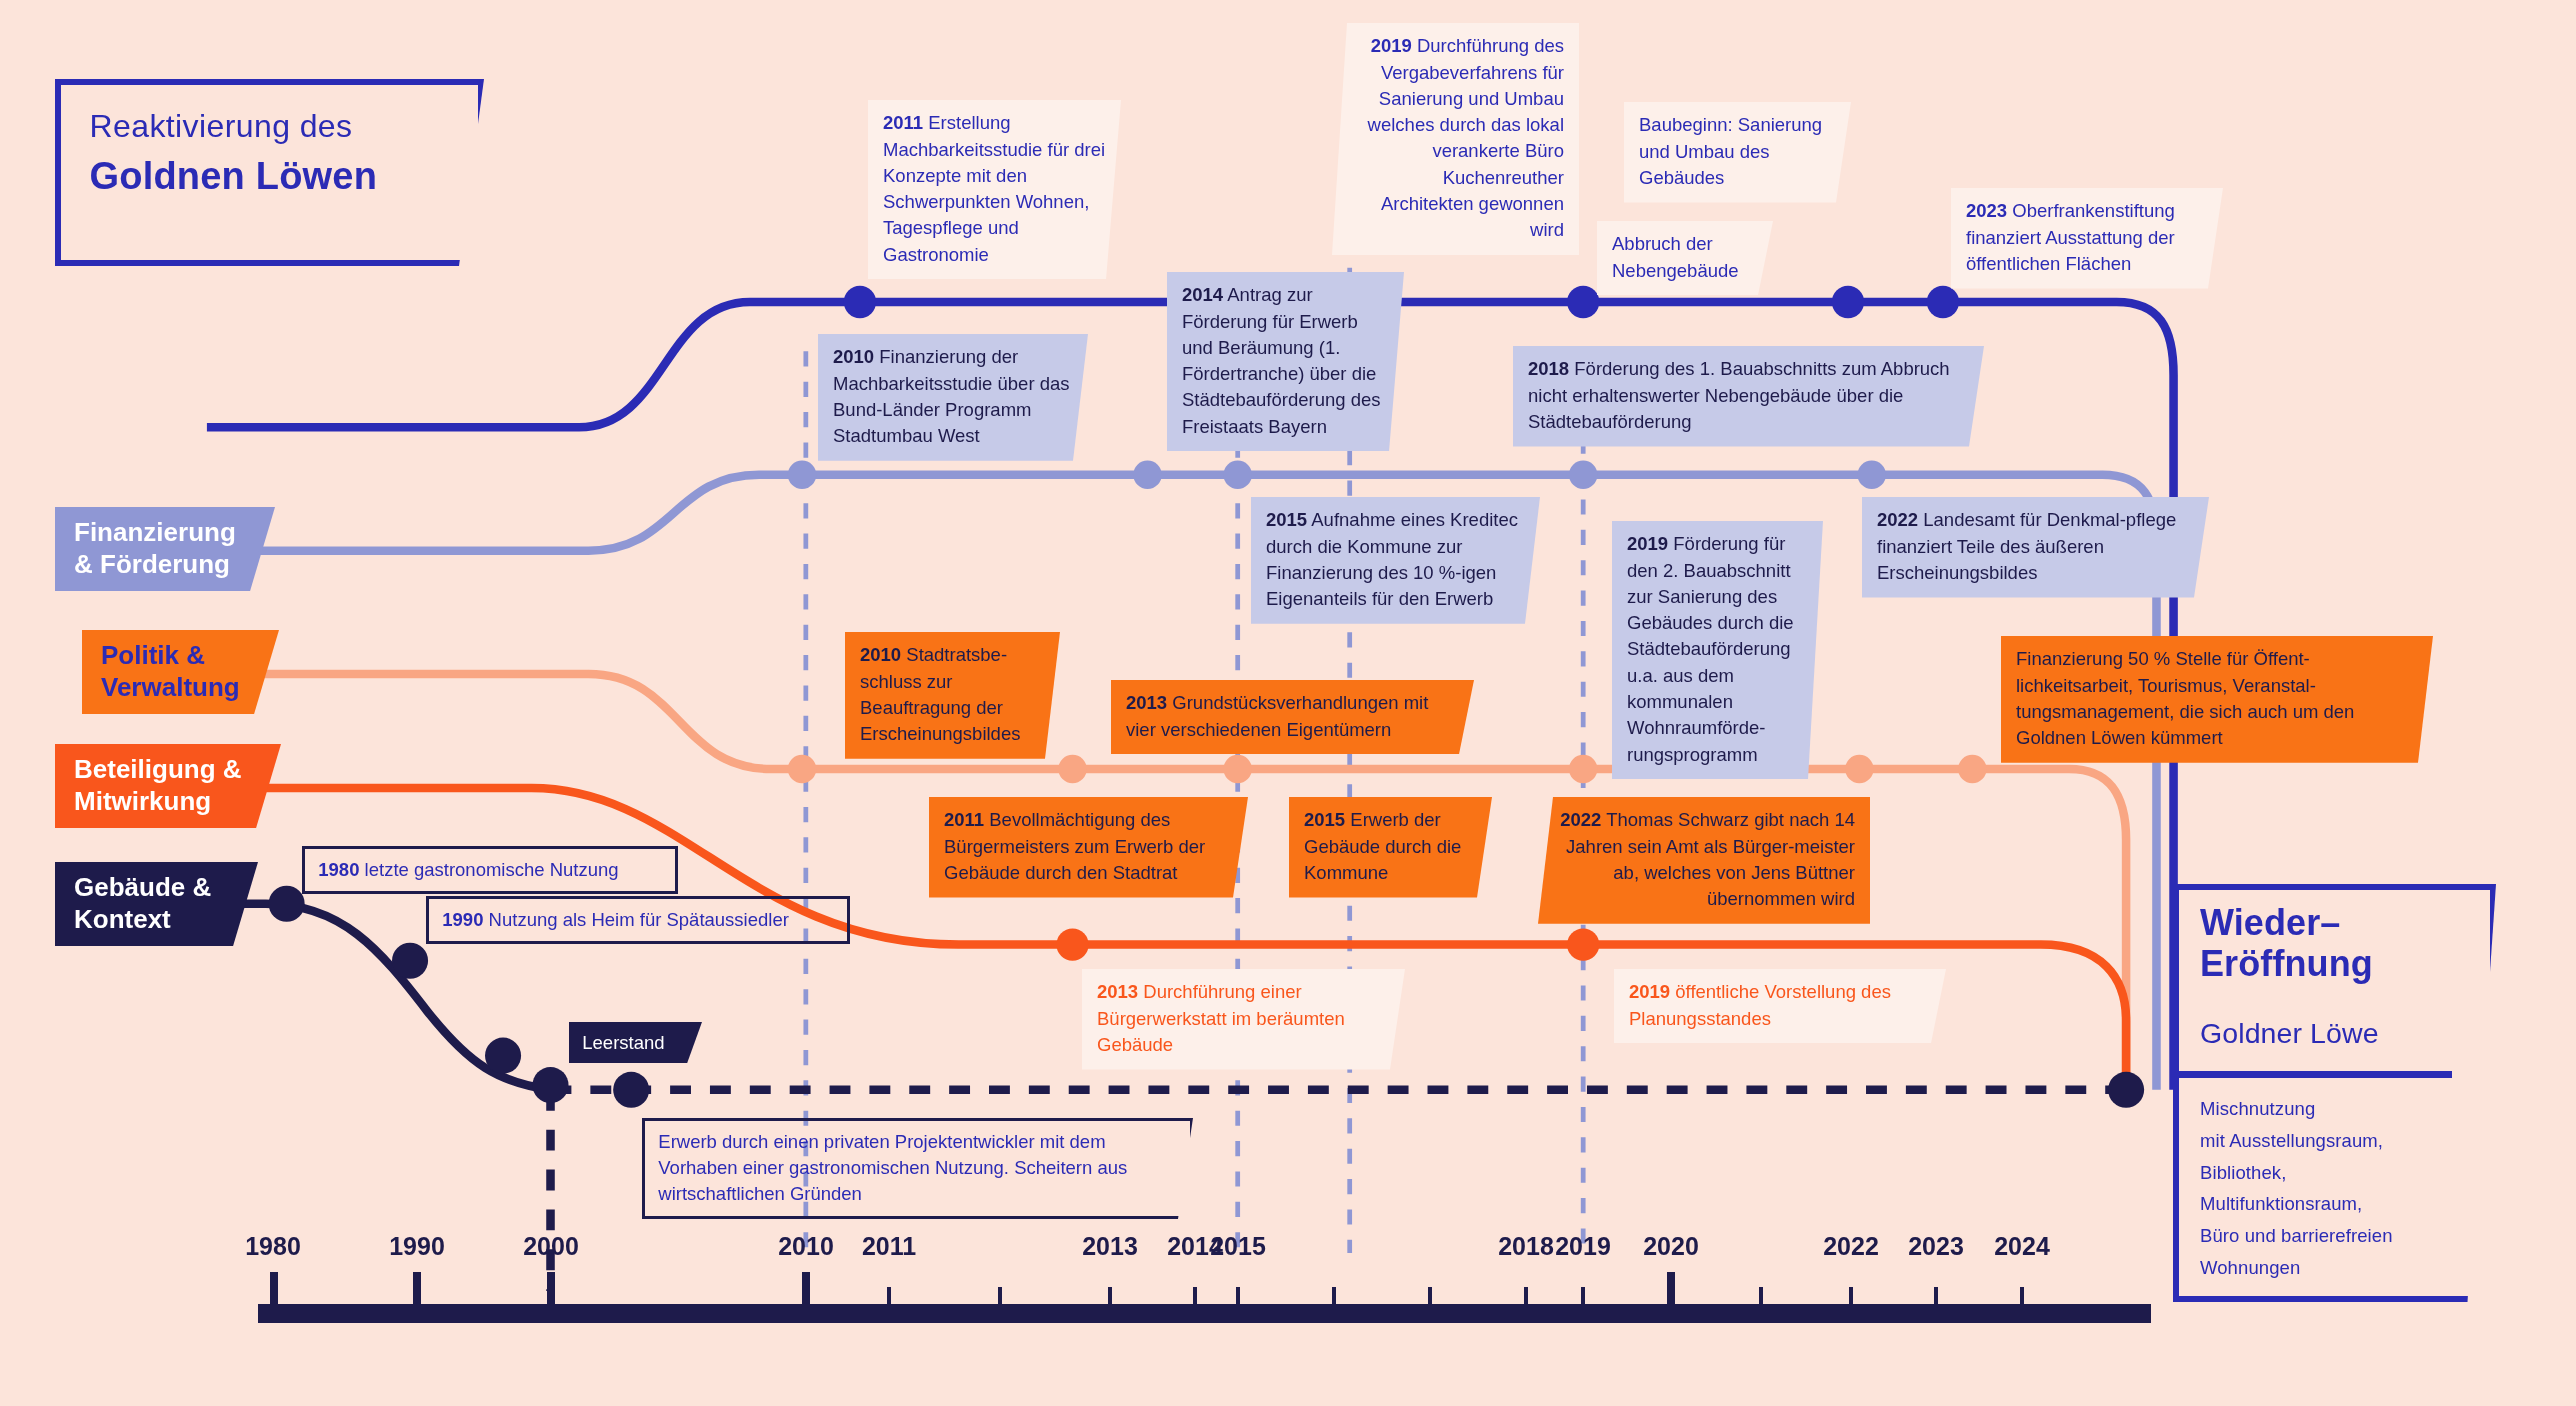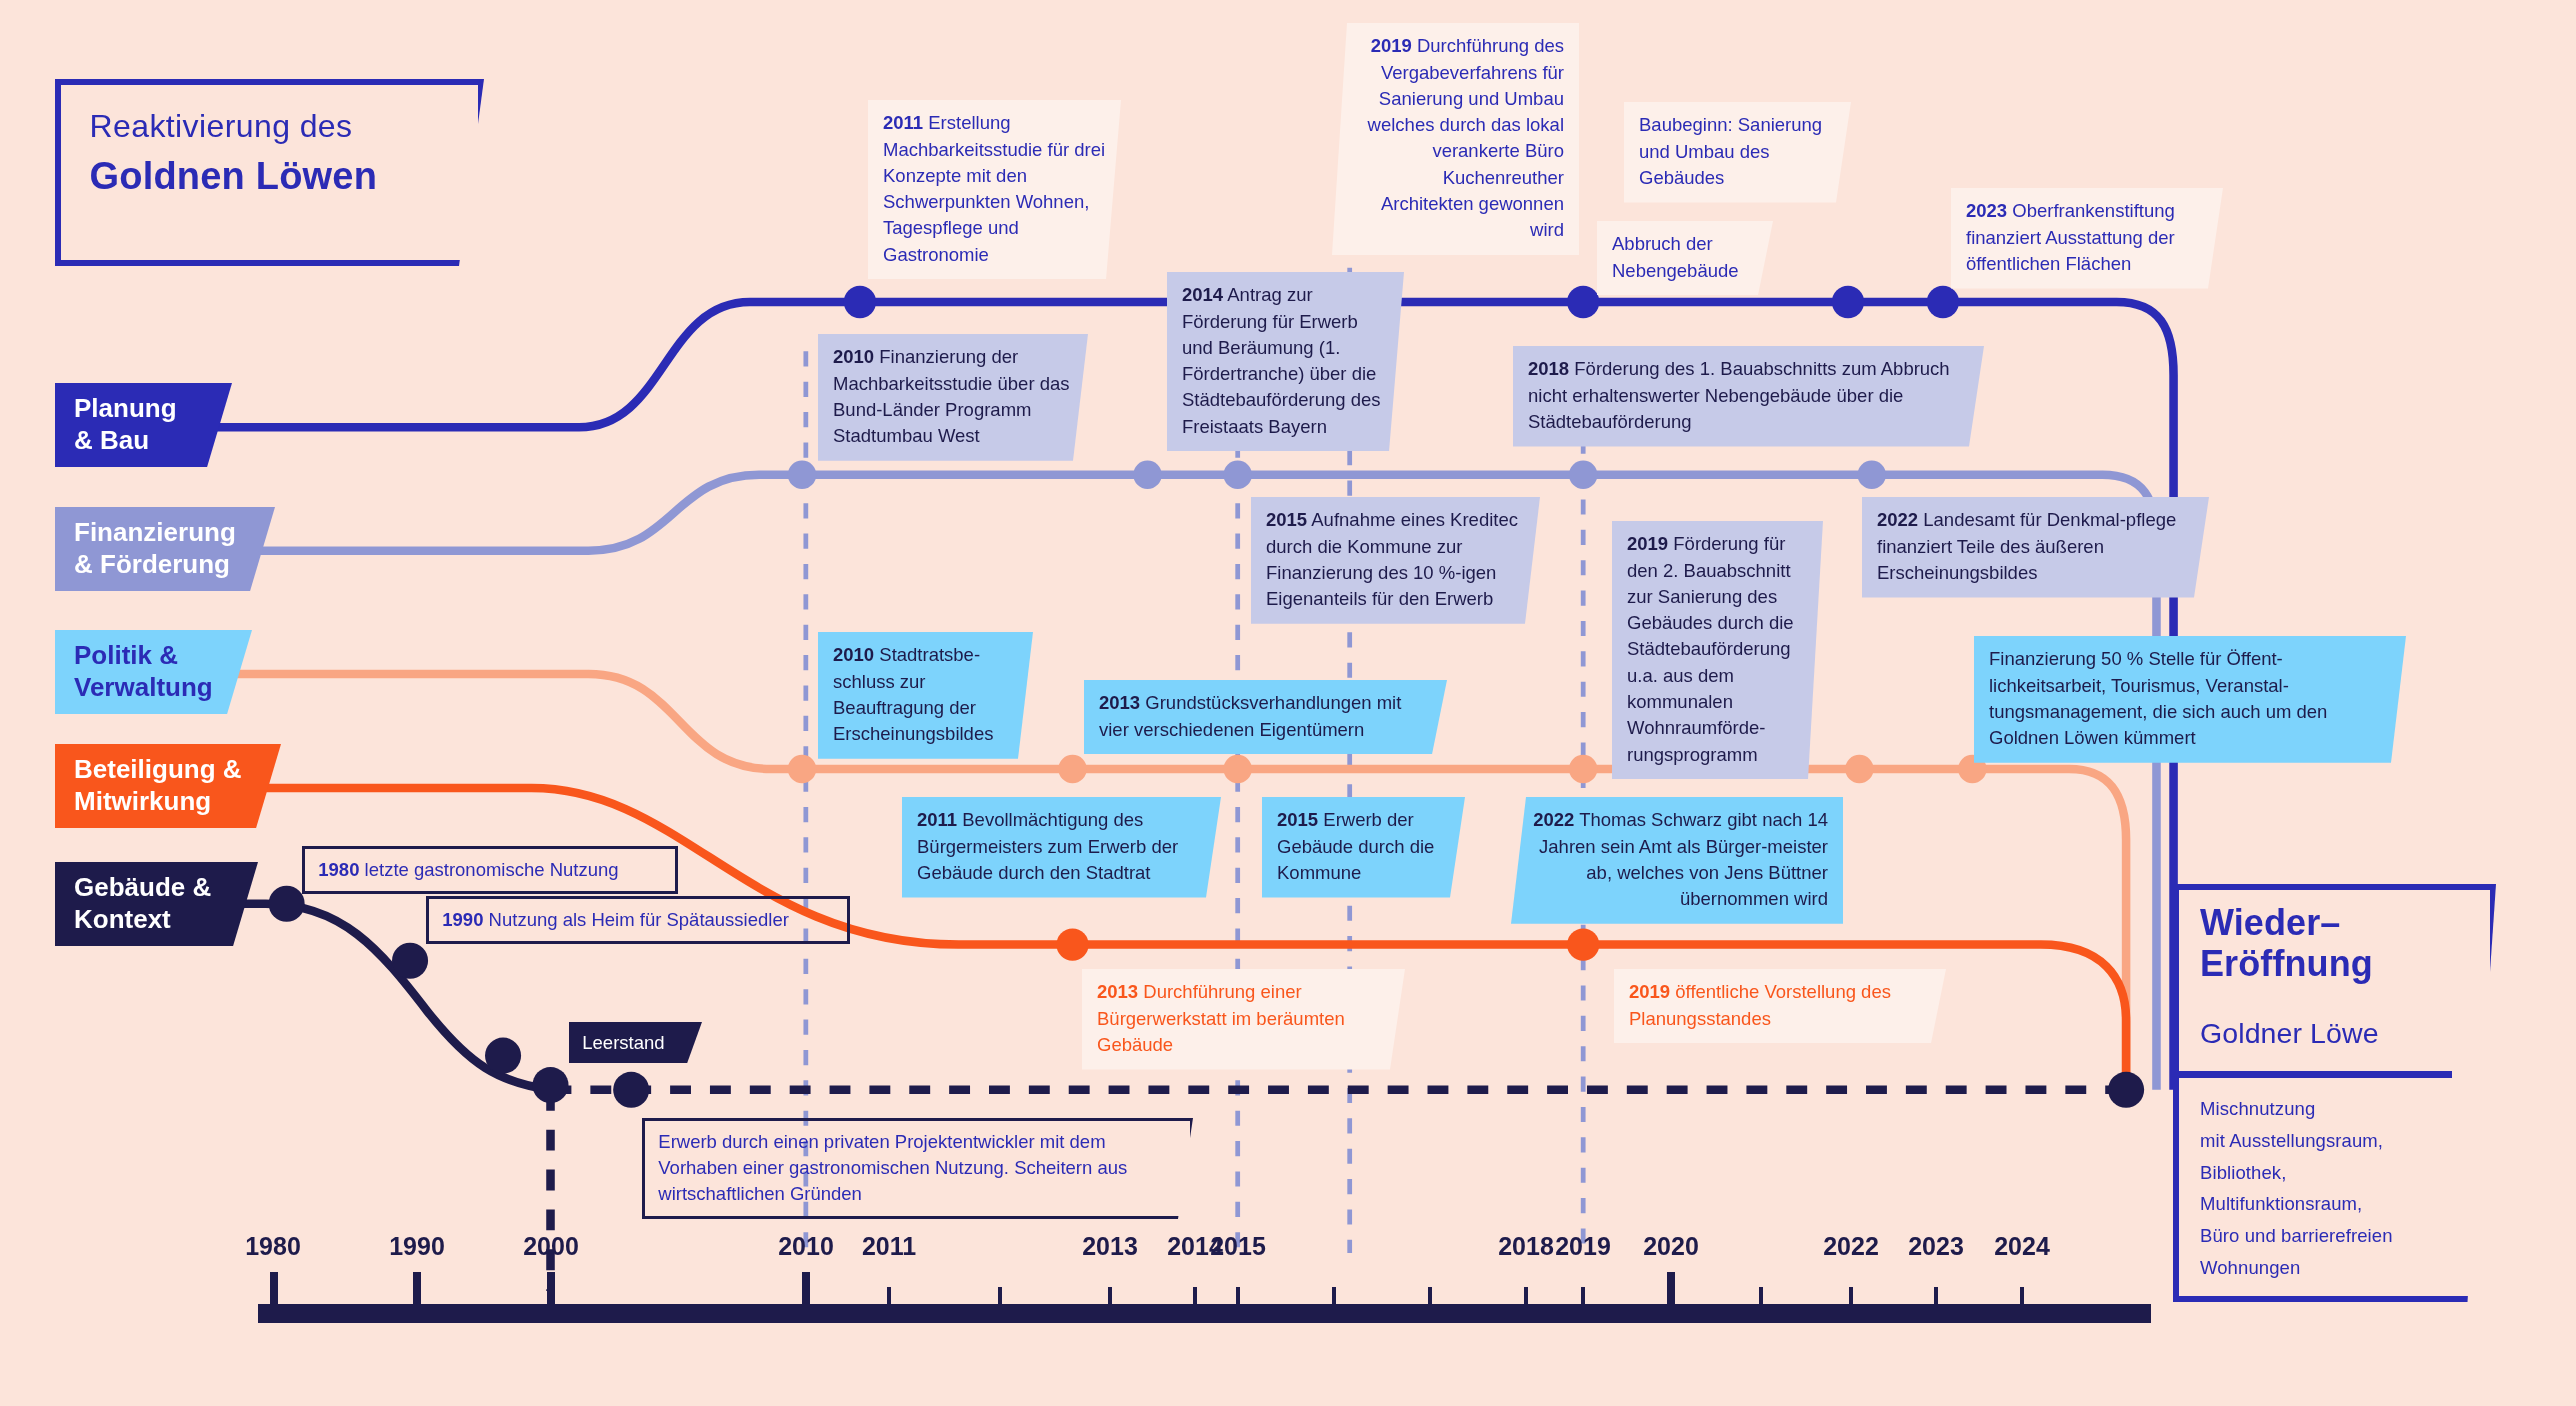--- a/index.html
+++ b/index.html
@@ -21,21 +21,21 @@
     letter-spacing:0.1px;
   }
   .yr{font-weight:bold;}
 
   
   .c-navy{color:#1E1B4B;}
   .c-blue{color:#2B2BB5;}
   .c-orange{color:#F9561C;}
   .bg-cream{background:#FDF0EA;}
   .bg-lav{background:#C6CAE8;}
-  .bg-peach{background:#7dd3fc;}
+  .bg-peach{background:#f97316;margin-left:27px;}
   .bg-navy{background:#1E1B4B;}
   .bg-blue{background:#2B2BB5;}
   .bg-lavmid{background:#8F97D4;}
   .bg-orange{background:#F9561C;}
 
   
   #title-plate{
     left:55px;top:79px;width:429px;height:187px;
     border:6.6px solid #2B2BB5;
     box-sizing:border-box;
@@ -145,22 +145,20 @@
     <circle cx="580" cy="1143" r="19" fill="#1E1B4B"></circle>
     <circle cx="665" cy="1148" r="19" fill="#1E1B4B"></circle>
     <circle cx="2240" cy="1148" r="19" fill="#1E1B4B"></circle>
   </svg>
 
   <div id="title-plate" class="box">
     <div class="l1">Reaktivierung des</div>
     <div class="l2">Goldnen Löwen</div>
   </div>
 
-  <div class="cat bg-blue" style="left:55px;top:383px;width:177px;color:#fff;">Planung
-&amp; Bau</div>
   <div class="cat bg-lavmid" style="left:55px;top:507px;width:220px;color:#fff;">Finanzierung
 &amp; Förderung</div>
   <div class="cat bg-peach" style="left:55px;top:630px;width:197px;color:#2B2BB5;">Politik &amp;
 Verwaltung</div>
   <div class="cat bg-orange" style="left:55px;top:744px;width:226px;color:#fff;">Beteiligung &amp;
 Mitwirkung</div>
   <div class="cat bg-navy" style="left:55px;top:862px;width:203px;color:#fff;">Gebäude &amp;
 Kontext</div>
 
   <div class="card out bg-cream c-blue" style="left:868px;top:100px;width:253px;padding-left:15px;">

